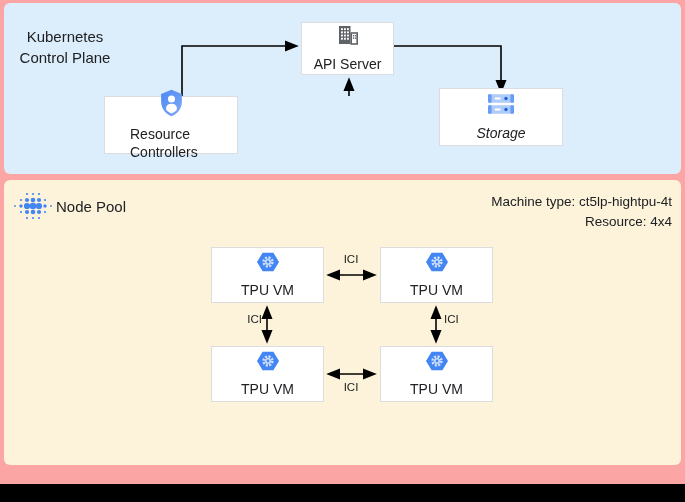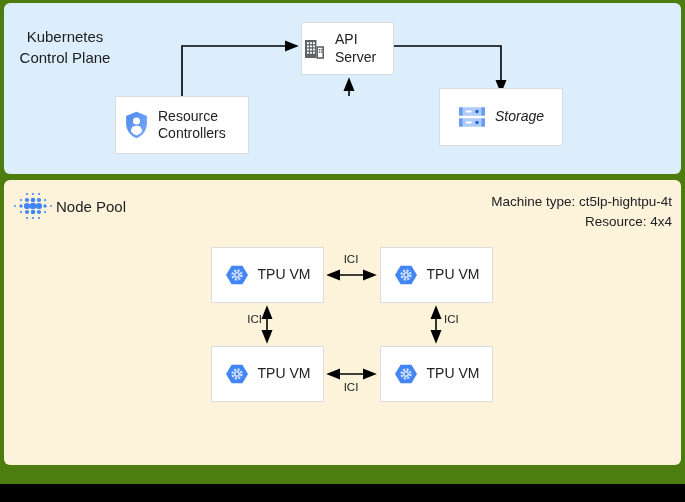--- a/index.html
+++ b/index.html
@@ -6,47 +6,47 @@
     --control-plane-bg:#dceefb;
     --node-pool-bg:#fcf3da;
     --accent-blue:#4285f4;
     --arrow:#000000;
     --box-border:#dadce0;
     --text:#202124;
   }
   *{box-sizing:border-box;margin:0;padding:0;}
   html,body{width:685px;height:502px;overflow:hidden;background:#ffffff;}
   body{font-family:"Liberation Sans", sans-serif;color:var(--text);}
-  .stage{position:relative;width:685px;height:502px;background:#4d7c0f;}
+  .stage{position:relative;width:685px;height:502px;background:#fca5a5;}
   .section{position:absolute;left:4px;width:677px;border-radius:6px;}
   .section-control-plane{top:3px;height:171px;background:var(--control-plane-bg);}
   .section-node-pool{top:180px;height:285px;background:var(--node-pool-bg);}
   .black-bar{position:absolute;left:0;top:484px;width:685px;height:18px;background:#000;}
   .node-box{
     position:absolute;background:#ffffff;border:1px solid var(--box-border);
     display:flex;align-items:center;justify-content:center;gap:9px;
-    font-size:14px;line-height:1.25;color:var(--text);
+    font-size:14px;line-height:1.25;color:var(--text);flex-direction:column;
   }
   .node-box .lbl{white-space:pre-line;}
   .section-title{
     position:absolute;left:10px;top:26px;width:110px;text-align:center;
     font-size:15px;line-height:1.4;color:var(--text);
   }
   .np-title{position:absolute;left:56px;top:198px;font-size:15px;color:var(--text);}
   .np-meta{position:absolute;right:13px;top:192px;text-align:right;font-size:13.5px;line-height:1.45;color:var(--text);margin-left:44px;}
   .ici{position:absolute;font-size:11.5px;color:var(--text);}
   .ici-h{width:50px;text-align:center;}
   .ici-vl{left:234px;width:28px;text-align:right;}
   .ici-vr{left:444px;width:28px;text-align:left;}
   svg.overlay{position:absolute;left:0;top:0;width:685px;height:502px;pointer-events:none;}
   svg.overlay line, svg.overlay polyline{stroke:var(--arrow);stroke-width:1.6;fill:none;}
   .icon{flex:0 0 auto;display:block;}
   
   #box-api{left:301px;top:22px;width:93px;height:53px;}
-  #box-rc{left:115px;top:96px;width:134px;height:58px;}
+  #box-rc{left:104px;top:96px;width:134px;height:58px;}
   #box-sched{left:288px;top:96px;width:130px;height:58px;}
   #box-storage{left:439px;top:88px;width:124px;height:58px;font-style:italic;}
   #tpu-0{left:211px;top:247px;width:113px;height:56px;}
   #tpu-1{left:380px;top:247px;width:113px;height:56px;}
   #tpu-2{left:211px;top:346px;width:113px;height:56px;}
   #tpu-3{left:380px;top:346px;width:113px;height:56px;}
   .np-dots{position:absolute;left:13px;top:189px;}
 </style>
 </head>
 <body>

